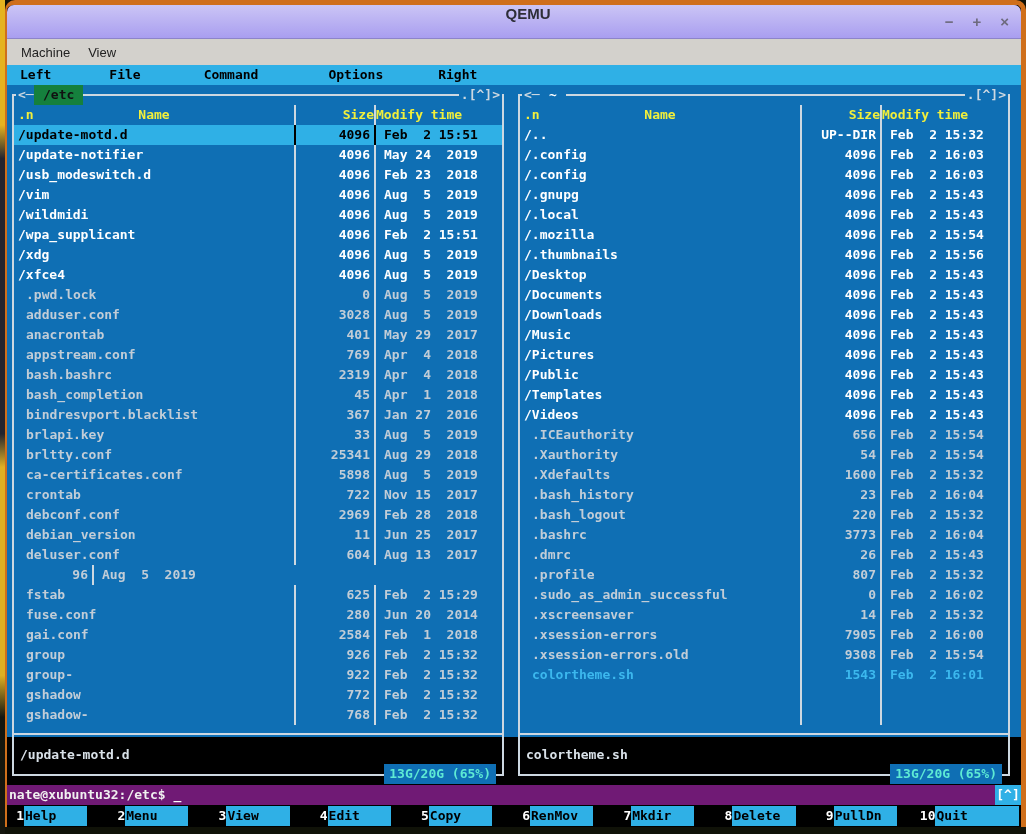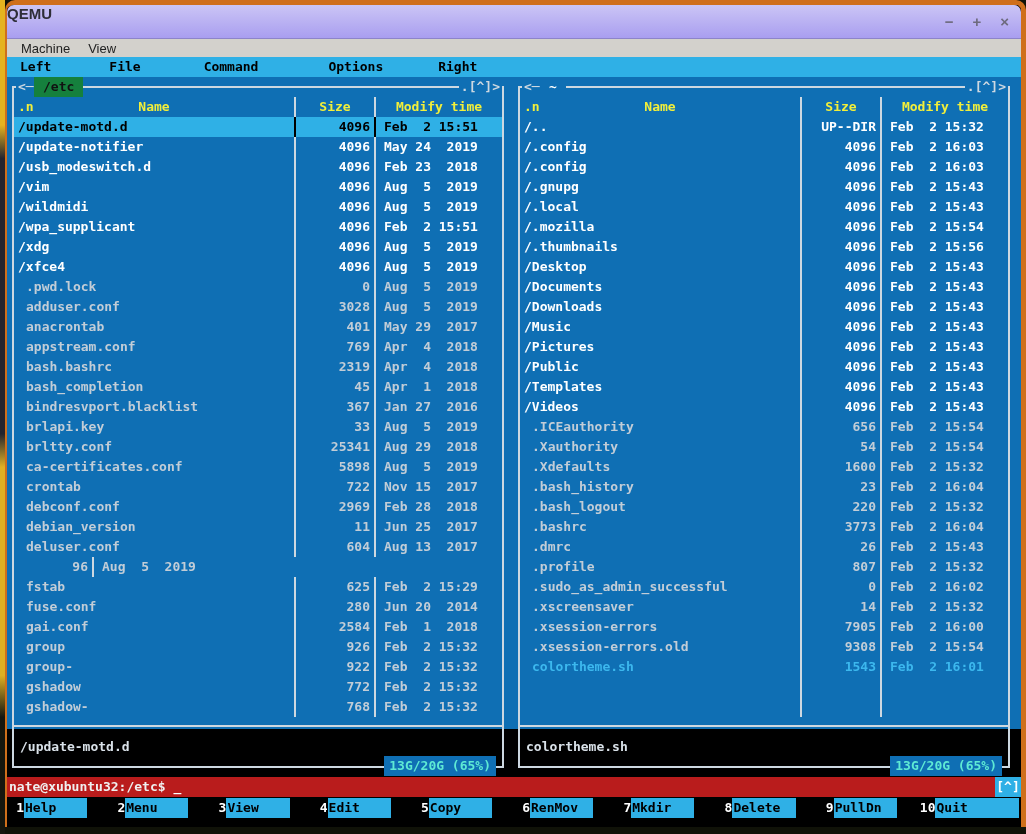--- a/index.html
+++ b/index.html
@@ -4,25 +4,25 @@
 <style>
   html,body{margin:0;padding:0;}
   .stage{position:relative;width:1026px;height:834px;overflow:hidden;background:#101208;}
   .desktop-strip{position:absolute;left:0;top:0;width:5px;height:834px;
     background:linear-gradient(180deg,#e5b31f 0%,#e5b31f 15%,#23242e 19%,#23242e 52%,#dfb022 56%,#dfb022 81%,#15160e 86%,#15160e 100%);}
   .qemu-window{position:absolute;left:5px;top:0;width:1021px;height:827px;box-sizing:border-box;
     border-top:5px solid var(--orange,#cf6f1b);border-left:2px solid var(--orange,#cf6f1b);
     border-right:5px solid var(--orange,#cf6f1b);border-radius:10px 10px 0 0;background:#000;}
   .titlebar{position:relative;height:34px;background:linear-gradient(var(--titlebar_top,#cbc5f5),var(--titlebar_bottom,#a99ef0));
     border-radius:7px 7px 0 0;border-bottom:1px solid #8d84c9;box-sizing:border-box;}
-  .title{line-height:33px;text-align:left;font:bold 15px "Liberation Sans",sans-serif;color:#2e2e38;}
+  .title{line-height:33px;text-align:center;font:bold 15px "Liberation Sans",sans-serif;color:#2e2e38;padding-left:28px;}
   .win-controls{position:absolute;right:12px;top:0;height:33px;display:flex;gap:19px;align-items:center;
     color:#6e6b7e;font:bold 15px "Liberation Sans",sans-serif;}
   .win-controls span{cursor:default;}
-  .app-menubar{height:18px;background:var(--menubar_bg,#d3d1cc);display:flex;align-items:center;gap:18px;
+  .app-menubar{height:26px;background:var(--menubar_bg,#d3d1cc);display:flex;align-items:center;gap:18px;
     padding-left:14px;font:13px "Liberation Sans",sans-serif;color:#222;box-sizing:border-box;}
   .screen{position:relative;height:672px;background:var(--blue,#0f6fb4);
     font:bold 13px/20px "DejaVu Sans Mono",monospace;color:#fff;}
   .mc-menubar{position:absolute;top:0;left:0;right:0;height:20px;background:var(--cyan,#2fb0e6);color:#000;white-space:nowrap;}
   .mc-item{display:inline-block;}
   .mc-item:nth-child(1){margin-left:13px;}
   .mc-item:nth-child(2){margin-left:58px;}
   .mc-item:nth-child(3){margin-left:63px;}
   .mc-item:nth-child(4){margin-left:70px;}
   .mc-item:nth-child(5){margin-left:55px;}
@@ -36,32 +36,32 @@
   .ptitle.inactive{background:var(--blue,#0f6fb4);color:#fff;}
   .pmark{position:absolute;right:6px;background:var(--blue,#0f6fb4);padding:0 2px;color:var(--frame,#cdd8e1);}
   .phead{position:absolute;top:20px;left:6px;right:6px;height:20px;display:flex;color:var(--yellow,#f2ef3a);}
   .prows{position:absolute;top:40px;left:6px;right:6px;height:600px;}
   .prow{display:flex;height:20px;line-height:20px;}
   .cell-name{width:282px;box-sizing:border-box;border-right:2px solid var(--frame,#cdd8e1);
     padding-left:4px;white-space:pre;overflow:hidden;position:relative;}
   .cell-size{width:80px;box-sizing:border-box;border-right:2px solid var(--frame,#cdd8e1);
     text-align:right;padding-right:4px;white-space:pre;}
   .cell-mod{flex:1;padding-left:8px;white-space:pre;overflow:hidden;}
-  .phead .cell-size,.phead .cell-mod{text-align:center;padding:0;}
+  .phead .cell-size,.phead .cell-mod{padding:0;}
   .hcenter{position:absolute;left:0;right:0;text-align:center;}
   .prow.dir{color:var(--dir,#ffffff);}
   .prow.file{color:var(--file,#c2cdd7);}
   .prow.file .cell-name{padding-left:12px;}
   .prow.cursor{color:var(--cursor_cyan,#3cb8ee);}
   .prow.selected{background:var(--cyan,#2fb0e6);color:#000;}
   .prow.selected .cell-name,.prow.selected .cell-size{border-right-color:#000;}
   .psep{position:absolute;top:648px;left:4px;right:4px;height:2px;background:var(--frame,#cdd8e1);}
   .pmini{position:absolute;top:660px;left:0;right:0;height:20px;padding-left:12px;color:#d9e1e8;white-space:pre;}
   .pdisk{position:absolute;bottom:1px;right:12px;background:var(--blue,#0f6fb4);padding:0 5px;color:#5eead4;}
-  .cmdline{position:absolute;top:720px;left:0;right:0;height:20px;background:#b91c1c;color:#f0f0f0;
+  .cmdline{position:absolute;top:720px;left:0;right:0;height:20px;background:#701a75;color:#f0f0f0;
     padding-left:2px;white-space:pre;box-sizing:border-box;}
   .cmd-cursor{color:#fff;}
   .cmd-corner{position:absolute;top:720px;right:0;width:26px;height:20px;background:var(--cyan,#2fb0e6);
     color:#fff;text-align:center;}
   .fkeys{position:absolute;top:740px;left:0;right:0;height:22px;background:#000;display:flex;
     padding:1px 0 0 2px;box-sizing:border-box;}
   .fkey{flex:1;display:flex;height:20px;line-height:20px;}
   .fknum{min-width:15px;text-align:right;color:#fff;}
   .fklabel{flex:1;background:var(--cyan,#2fb0e6);color:#000;margin-right:23px;padding-left:1px;}
   .fkey:last-child .fklabel{margin-right:2px;}

